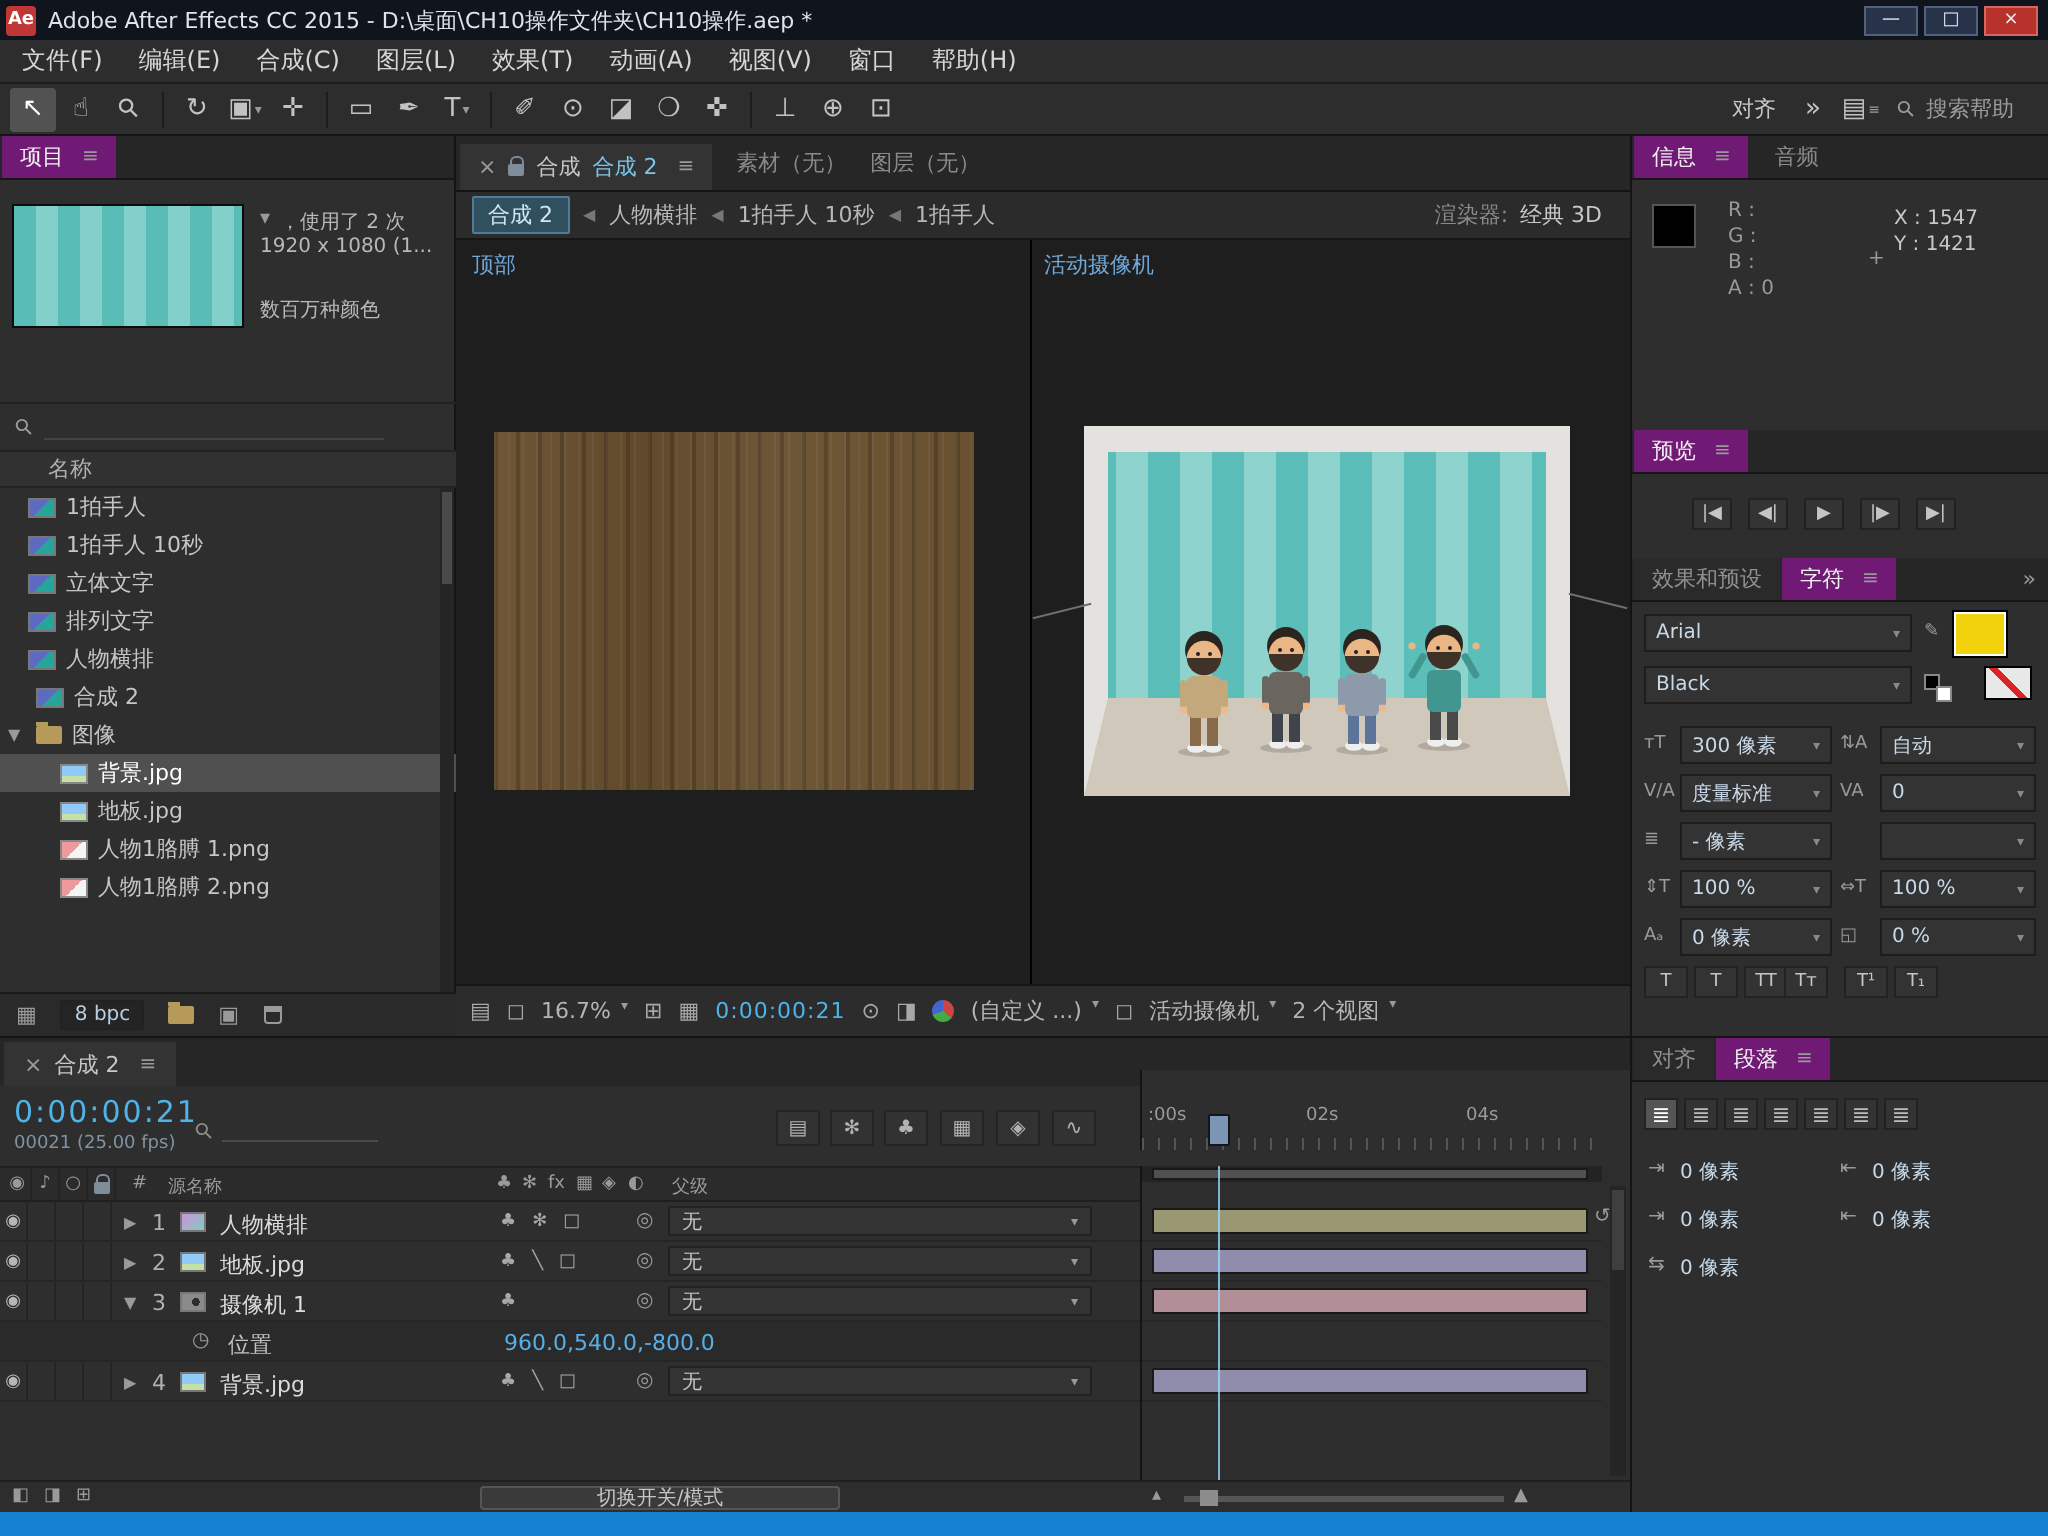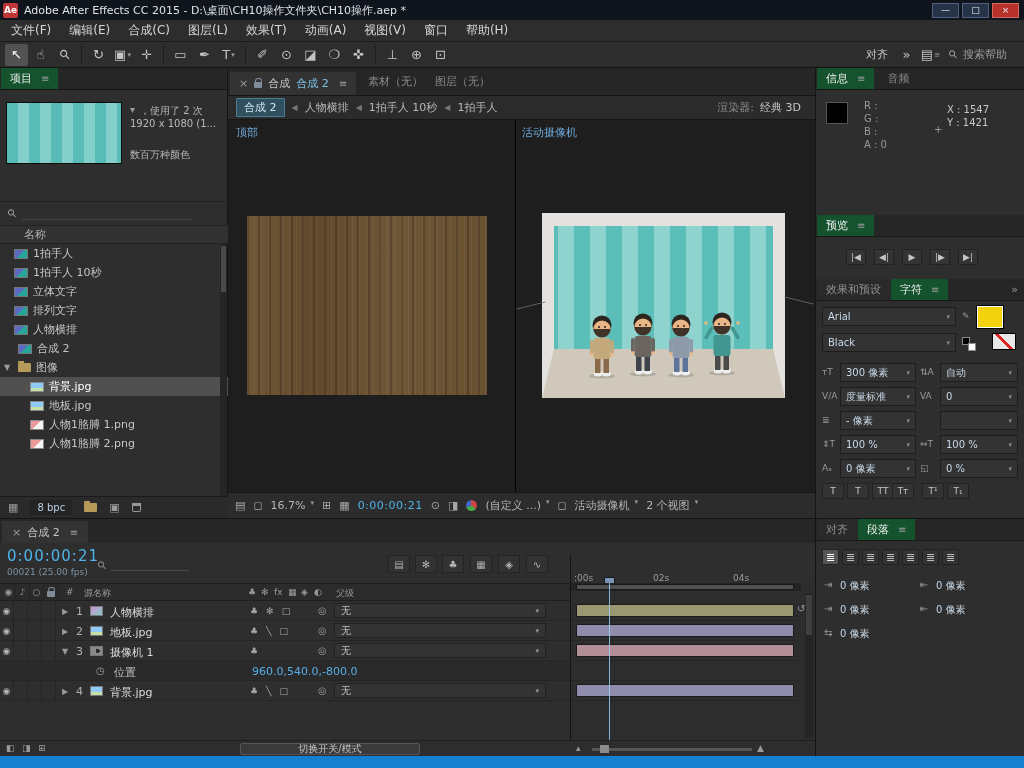--- a/index.html
+++ b/index.html
@@ -31,21 +31,21 @@
 .tool.active{background:#525252;color:#fff}
 .tcaret{font-size:7px;color:#9a9a9a;margin-left:1px}
 .tsep{width:1px;height:18px;background:#1c1c1c;margin:0 4px}
 .rot45{transform:rotate(-45deg);display:inline-block}
 .tb-label{color:#c8c8c8;margin:0 6px}
 .tb-search{display:flex;align-items:center;gap:6px;margin:0 12px 0 6px;color:#9a9a9a}
 
 
 .panel-tabs{height:22px;background:#262626;display:flex;align-items:flex-end;gap:1px;
   padding-left:1px;border-bottom:1px solid #161616}
-.ptab{height:21px;display:flex;align-items:center;gap:5px;padding:0 9px;background:#14532d;color:#f0f0f0}
+.ptab{height:21px;display:flex;align-items:center;gap:5px;padding:0 9px;background:#701a75;color:#f0f0f0}
 .ptab.dim{background:#2a2a2a;color:#8f8f8f}
 .pmenu{color:#9a9a9a;font-size:10px;margin-left:4px}
 .ptab-ghost{color:#8a8a8a;margin-left:12px;align-self:center}
 .overflow-ic{margin-left:auto;margin-right:6px;color:#9a9a9a;align-self:center}
 
 
 .lockic{position:relative;width:8px;height:6px;background:#7f8c99;border-radius:1px;margin-top:3px}
 .lockic:before{content:"";position:absolute;left:1px;top:-4px;width:5px;height:4px;
   border:1px solid #7f8c99;border-bottom:none;border-radius:3px 3px 0 0}
 
@@ -170,21 +170,21 @@
 .lname{position:absolute;left:110px;top:4px;color:#dcdcdc}
 .lsw{position:absolute;left:250px;top:5px;display:flex;gap:8px;color:#a8a8a8;font-size:9px}
 .pw{position:absolute;left:318px;top:4px;color:#9a9a9a;font-size:10px}
 .parent-combo{position:absolute;left:334px;top:2px;width:212px;height:15px;background:#333;
   border:1px solid #222;display:flex;align-items:center;justify-content:space-between;
   padding:0 6px;color:#c6c6c6;font-size:10px}
 .trow.prop{background:#2a2a2a}
 .prop-sw{position:absolute;left:96px;top:4px;color:#9a9a9a;font-size:10px}
 .prop-name{position:absolute;left:114px;top:4px;color:#c0c0c0}
 .prop-val{position:absolute;left:252px;top:4px;color:#58aee6}
-#t-ruler{position:absolute;left:570px;top:36px;width:245px;height:40px;background:#2e2e2e;
+#t-ruler{position:absolute;left:570px;top:16px;width:245px;height:40px;background:#2e2e2e;
   border-left:1px solid #141414}
 .tick-label{position:absolute;top:18px;font-size:9px;color:#9a9a9a}
 #tickstrip{position:absolute;left:0;bottom:0;width:230px;height:6px;
   background:repeating-linear-gradient(90deg,#555 0 1px,transparent 1px 8px)}
 #cti-head{position:absolute;left:33px;top:22px;width:11px;height:16px;background:#7d95b5;
   border:1px solid #10161d;border-radius:1px}
 #t-tracks{position:absolute;left:570px;top:64px;width:245px;height:158px;background:#2d2d2d;
   border-left:1px solid #141414;overflow:hidden}
 #workarea{position:absolute;left:0;top:0;width:230px;height:8px;background:#232323}
 #workarea .seg{position:absolute;left:5px;top:1px;width:218px;height:6px;background:#505050;

